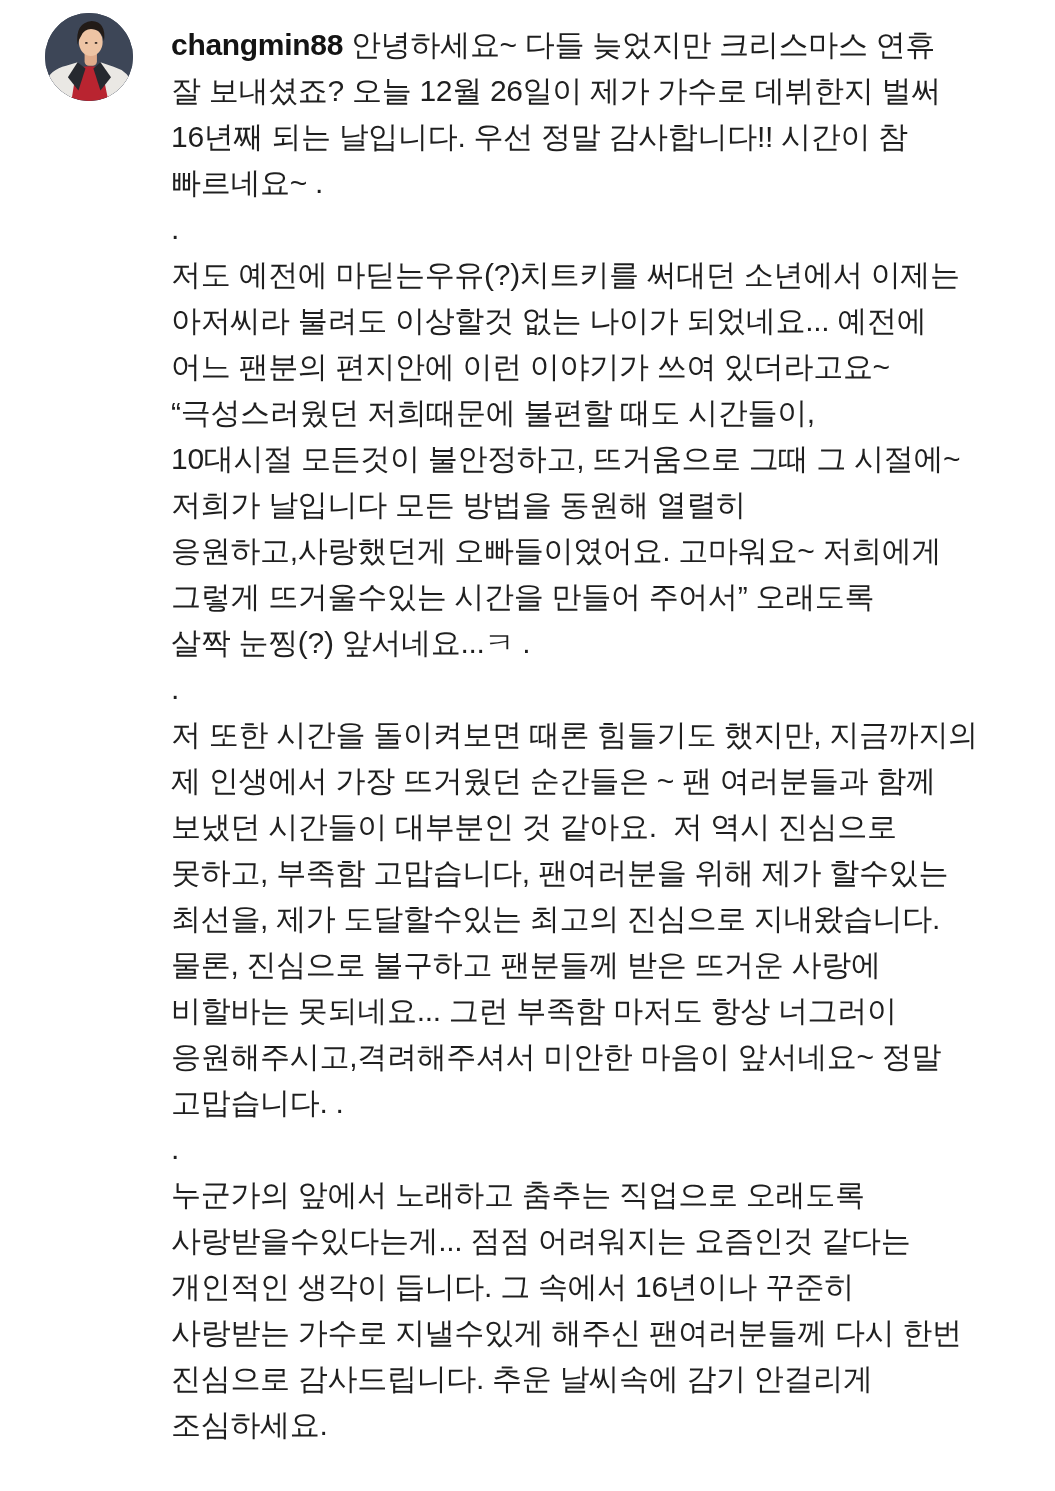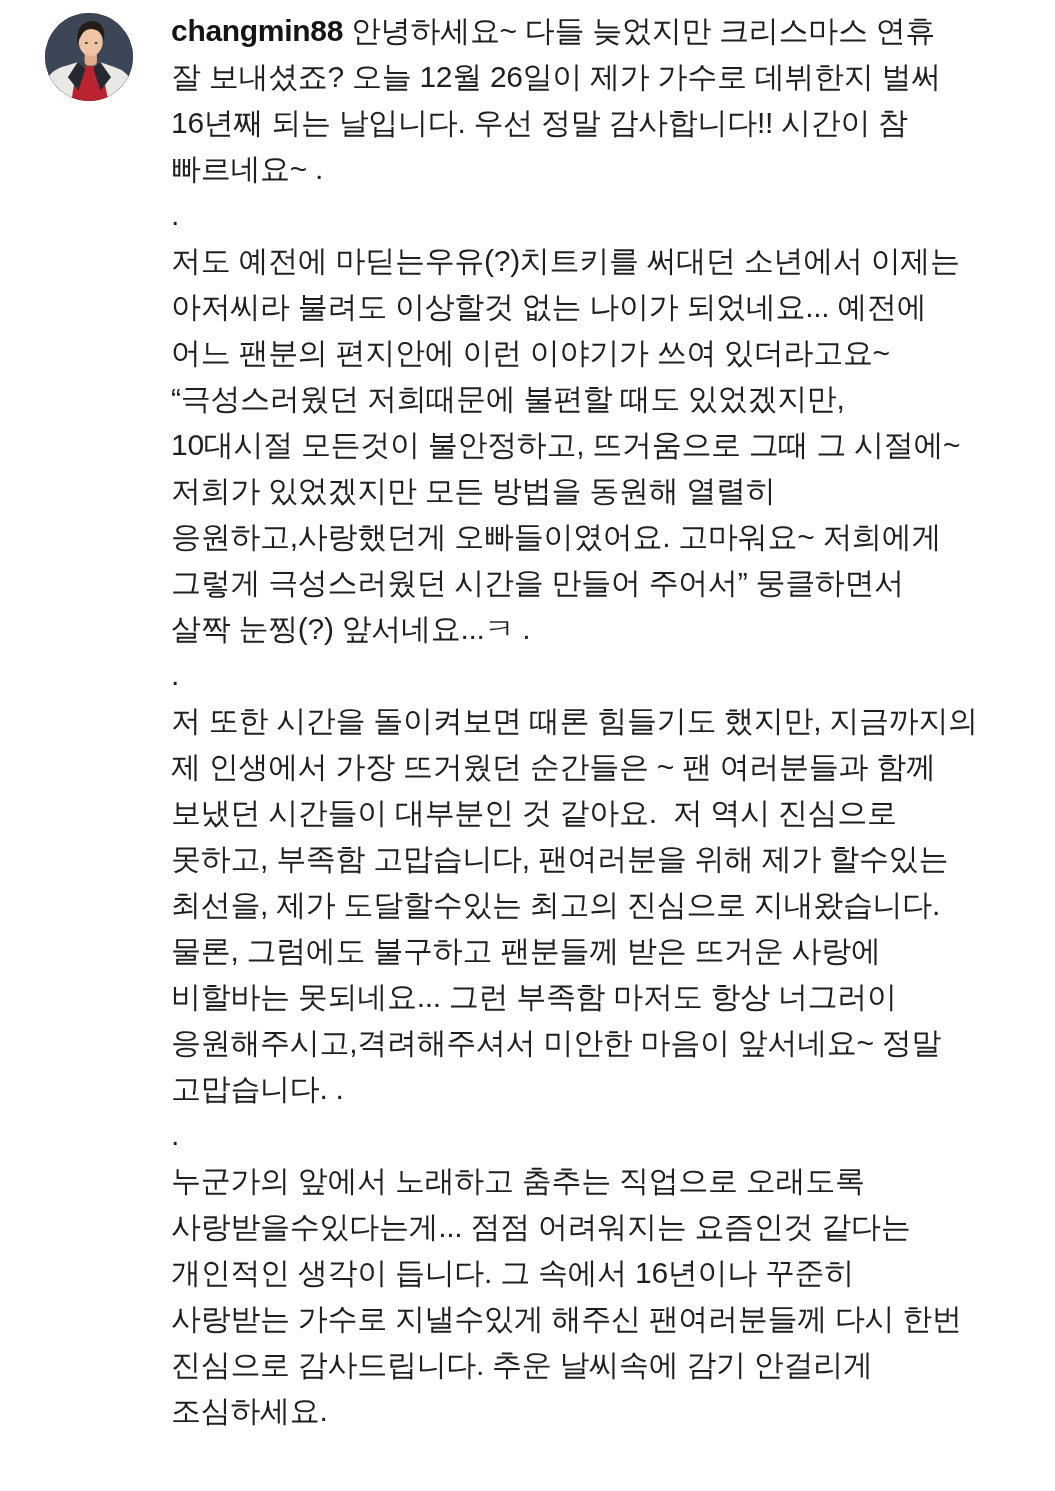--- a/index.html
+++ b/index.html
@@ -22,21 +22,21 @@
     width: 88px;
     height: 88px;
     border-radius: 50%;
     overflow: hidden;
     background: #3d4657;
   }
   .avatar svg { display: block; width: 100%; height: 100%; }
   .caption {
     position: absolute;
     left: 171px;
-    top: 8px;
+    top: 22px;
     width: 872px;
     font-size: 30px;
     line-height: 46px;
     letter-spacing: -0.3px;
   }
   .line {
     height: 46px;
     white-space: pre;
     overflow: visible;
   }
@@ -86,33 +86,33 @@
 
 <div class="caption">
   <div class="line"><span class="username">changmin88</span><span> 안녕하세요~ 다들 늦었지만 크리스마스 연휴</span></div>
   <div class="line">잘 보내셨죠? 오늘 12월 26일이 제가 가수로 데뷔한지 벌써</div>
   <div class="line">16년째 되는 날입니다. 우선 정말 감사합니다!! 시간이 참</div>
   <div class="line">빠르네요~ .</div>
   <div class="line">.</div>
   <div class="line">저도 예전에 마딛는우유(?)치트키를 써대던 소년에서 이제는</div>
   <div class="line">아저씨라 불려도 이상할것 없는 나이가 되었네요... 예전에</div>
   <div class="line">어느 팬분의 편지안에 이런 이야기가 쓰여 있더라고요~</div>
-  <div class="line">“극성스러웠던 저희때문에 불편할 때도 있었겠지만,</div>
+  <div class="line">“극성스러웠던 저희때문에 불편할 때도 시간들이,</div>
   <div class="line">10대시절 모든것이 불안정하고, 뜨거움으로 그때 그 시절에~</div>
-  <div class="line">저희가 있었겠지만 모든 방법을 동원해 열렬히</div>
+  <div class="line">저희가 날입니다 모든 방법을 동원해 열렬히</div>
   <div class="line">응원하고,사랑했던게 오빠들이였어요. 고마워요~ 저희에게</div>
-  <div class="line">그렇게 극성스러웠던 시간을 만들어 주어서” 뭉클하면서</div>
+  <div class="line">그렇게 뜨거울수있는 시간을 만들어 주어서” 오래도록</div>
   <div class="line">살짝 눈찡(?) 앞서네요...ㅋ .</div>
   <div class="line">.</div>
   <div class="line">저 또한 시간을 돌이켜보면 때론 힘들기도 했지만, 지금까지의</div>
   <div class="line">제 인생에서 가장 뜨거웠던 순간들은 ~ 팬 여러분들과 함께</div>
   <div class="line">보냈던 시간들이 대부분인 것 같아요.  저 역시 진심으로</div>
   <div class="line">못하고, 부족함 고맙습니다, 팬여러분을 위해 제가 할수있는</div>
   <div class="line">최선을, 제가 도달할수있는 최고의 진심으로 지내왔습니다.</div>
-  <div class="line">물론, 그럼에도 불구하고 팬분들께 받은 뜨거운 사랑에</div>
+  <div class="line">물론, 진심으로 불구하고 팬분들께 받은 뜨거운 사랑에</div>
   <div class="line">비할바는 못되네요... 그런 부족함 마저도 항상 너그러이</div>
   <div class="line">응원해주시고,격려해주셔서 미안한 마음이 앞서네요~ 정말</div>
   <div class="line">고맙습니다. .</div>
   <div class="line">.</div>
   <div class="line">누군가의 앞에서 노래하고 춤추는 직업으로 오래도록</div>
   <div class="line">사랑받을수있다는게... 점점 어려워지는 요즘인것 같다는</div>
   <div class="line">개인적인 생각이 듭니다. 그 속에서 16년이나 꾸준히</div>
   <div class="line">사랑받는 가수로 지낼수있게 해주신 팬여러분들께 다시 한번</div>
   <div class="line">진심으로 감사드립니다. 추운 날씨속에 감기 안걸리게</div>
   <div class="line">조심하세요.</div>

